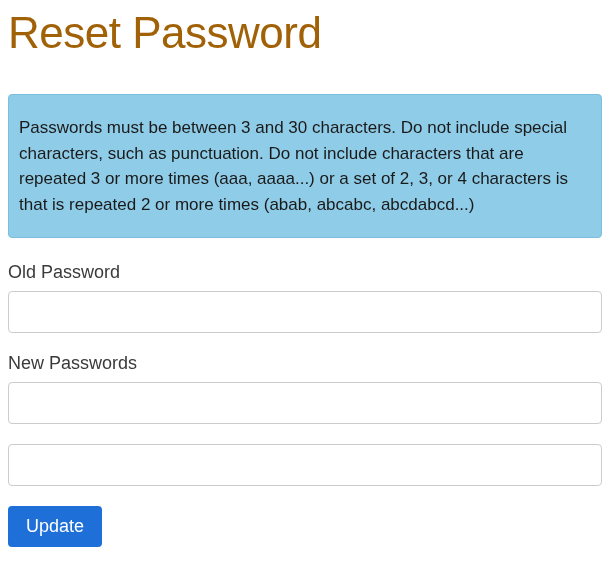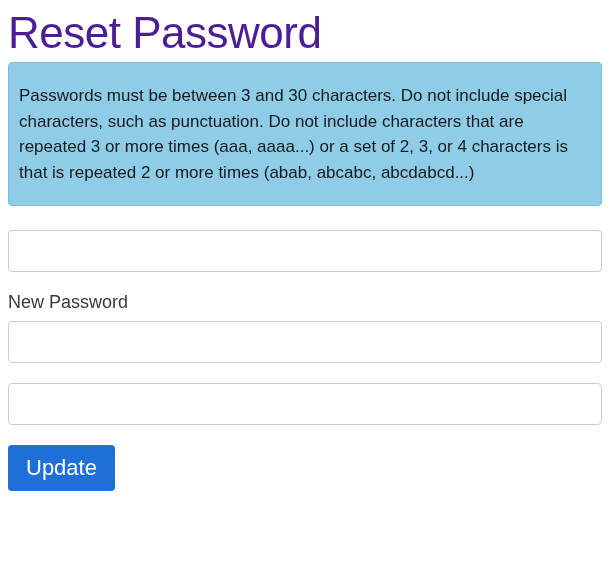--- a/index.html
+++ b/index.html
@@ -9,22 +9,22 @@
     }
     body {
       font-family: 'Segoe UI', Tahoma, Geneva, Verdana, sans-serif;
       background: #ffffff;
       padding: 8px;
       width: 610px;
     }
     .page-title {
       font-size: 44px;
       font-weight: 400;
-      color: #4c1d95;
-      margin-bottom: 4px;
+      color: #a16207;
+      margin-bottom: 36px;
       letter-spacing: -0.5px;
     }
     .info-box {
       background-color: #8fcce8;
       border: 1px solid #7abfdd;
       border-radius: 4px;
       padding: 20px 10px;
       margin-bottom: 24px;
       color: #1a1a1a;
       font-size: 17px;
@@ -48,40 +48,41 @@
       padding: 8px 12px;
       font-size: 16px;
       background: #ffffff;
     }
     .btn-primary {
       background-color: #1e6fd8;
       color: #ffffff;
       border: none;
       border-radius: 4px;
       padding: 10px 18px;
-      font-size: 22px;
+      font-size: 18px;
       cursor: pointer;
       font-weight: 400;
     }
   </style>
 </head>
 <body>
 
 
 
 <h1 class="page-title">Reset Password</h1>
 
 <div class="info-box">Passwords must be between 3 and 30 characters. Do not include special characters, such as punctuation. Do not include characters that are repeated 3 or more times (aaa, aaaa...) or a set of 2, 3, or 4 characters is that is repeated 2 or more times (abab, abcabc, abcdabcd...)</div>
 
 <div class="form-group">
+  <label class="form-label">Old Password</label>
   <input type="password" class="form-input" value="" style="">
 </div>
 
 <div class="form-group">
-  <label class="form-label">New Password</label>
+  <label class="form-label">New Passwords</label>
   <input type="password" class="form-input" value="" style="">
 </div>
 
 <div class="form-group">
   <input type="password" class="form-input" value="" style="">
 </div>
 
 <button class="btn-primary">Update</button>
 
 

